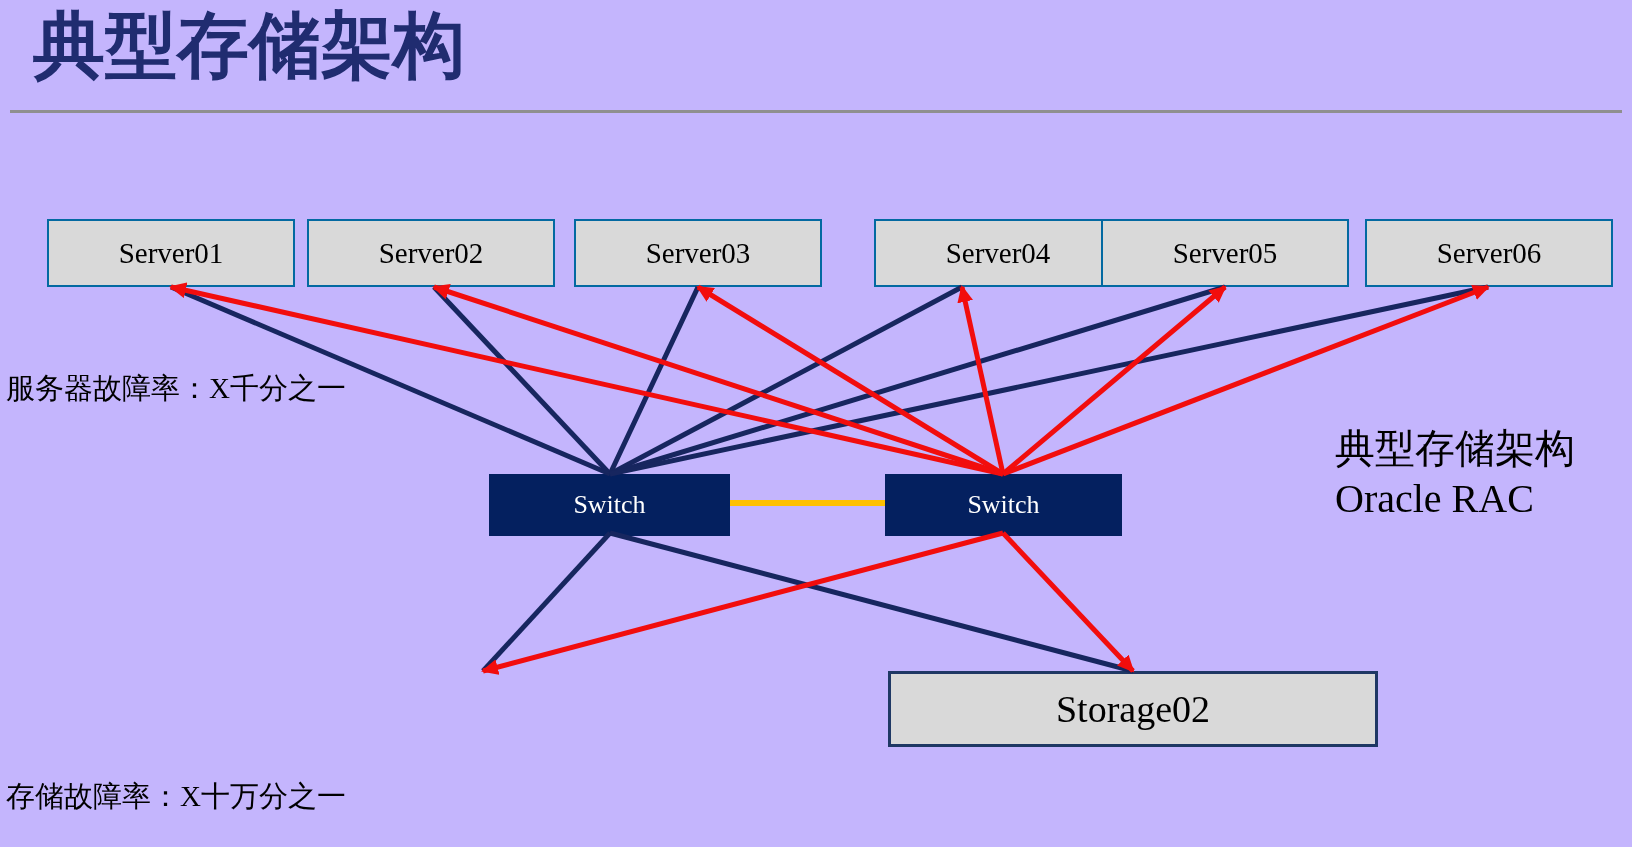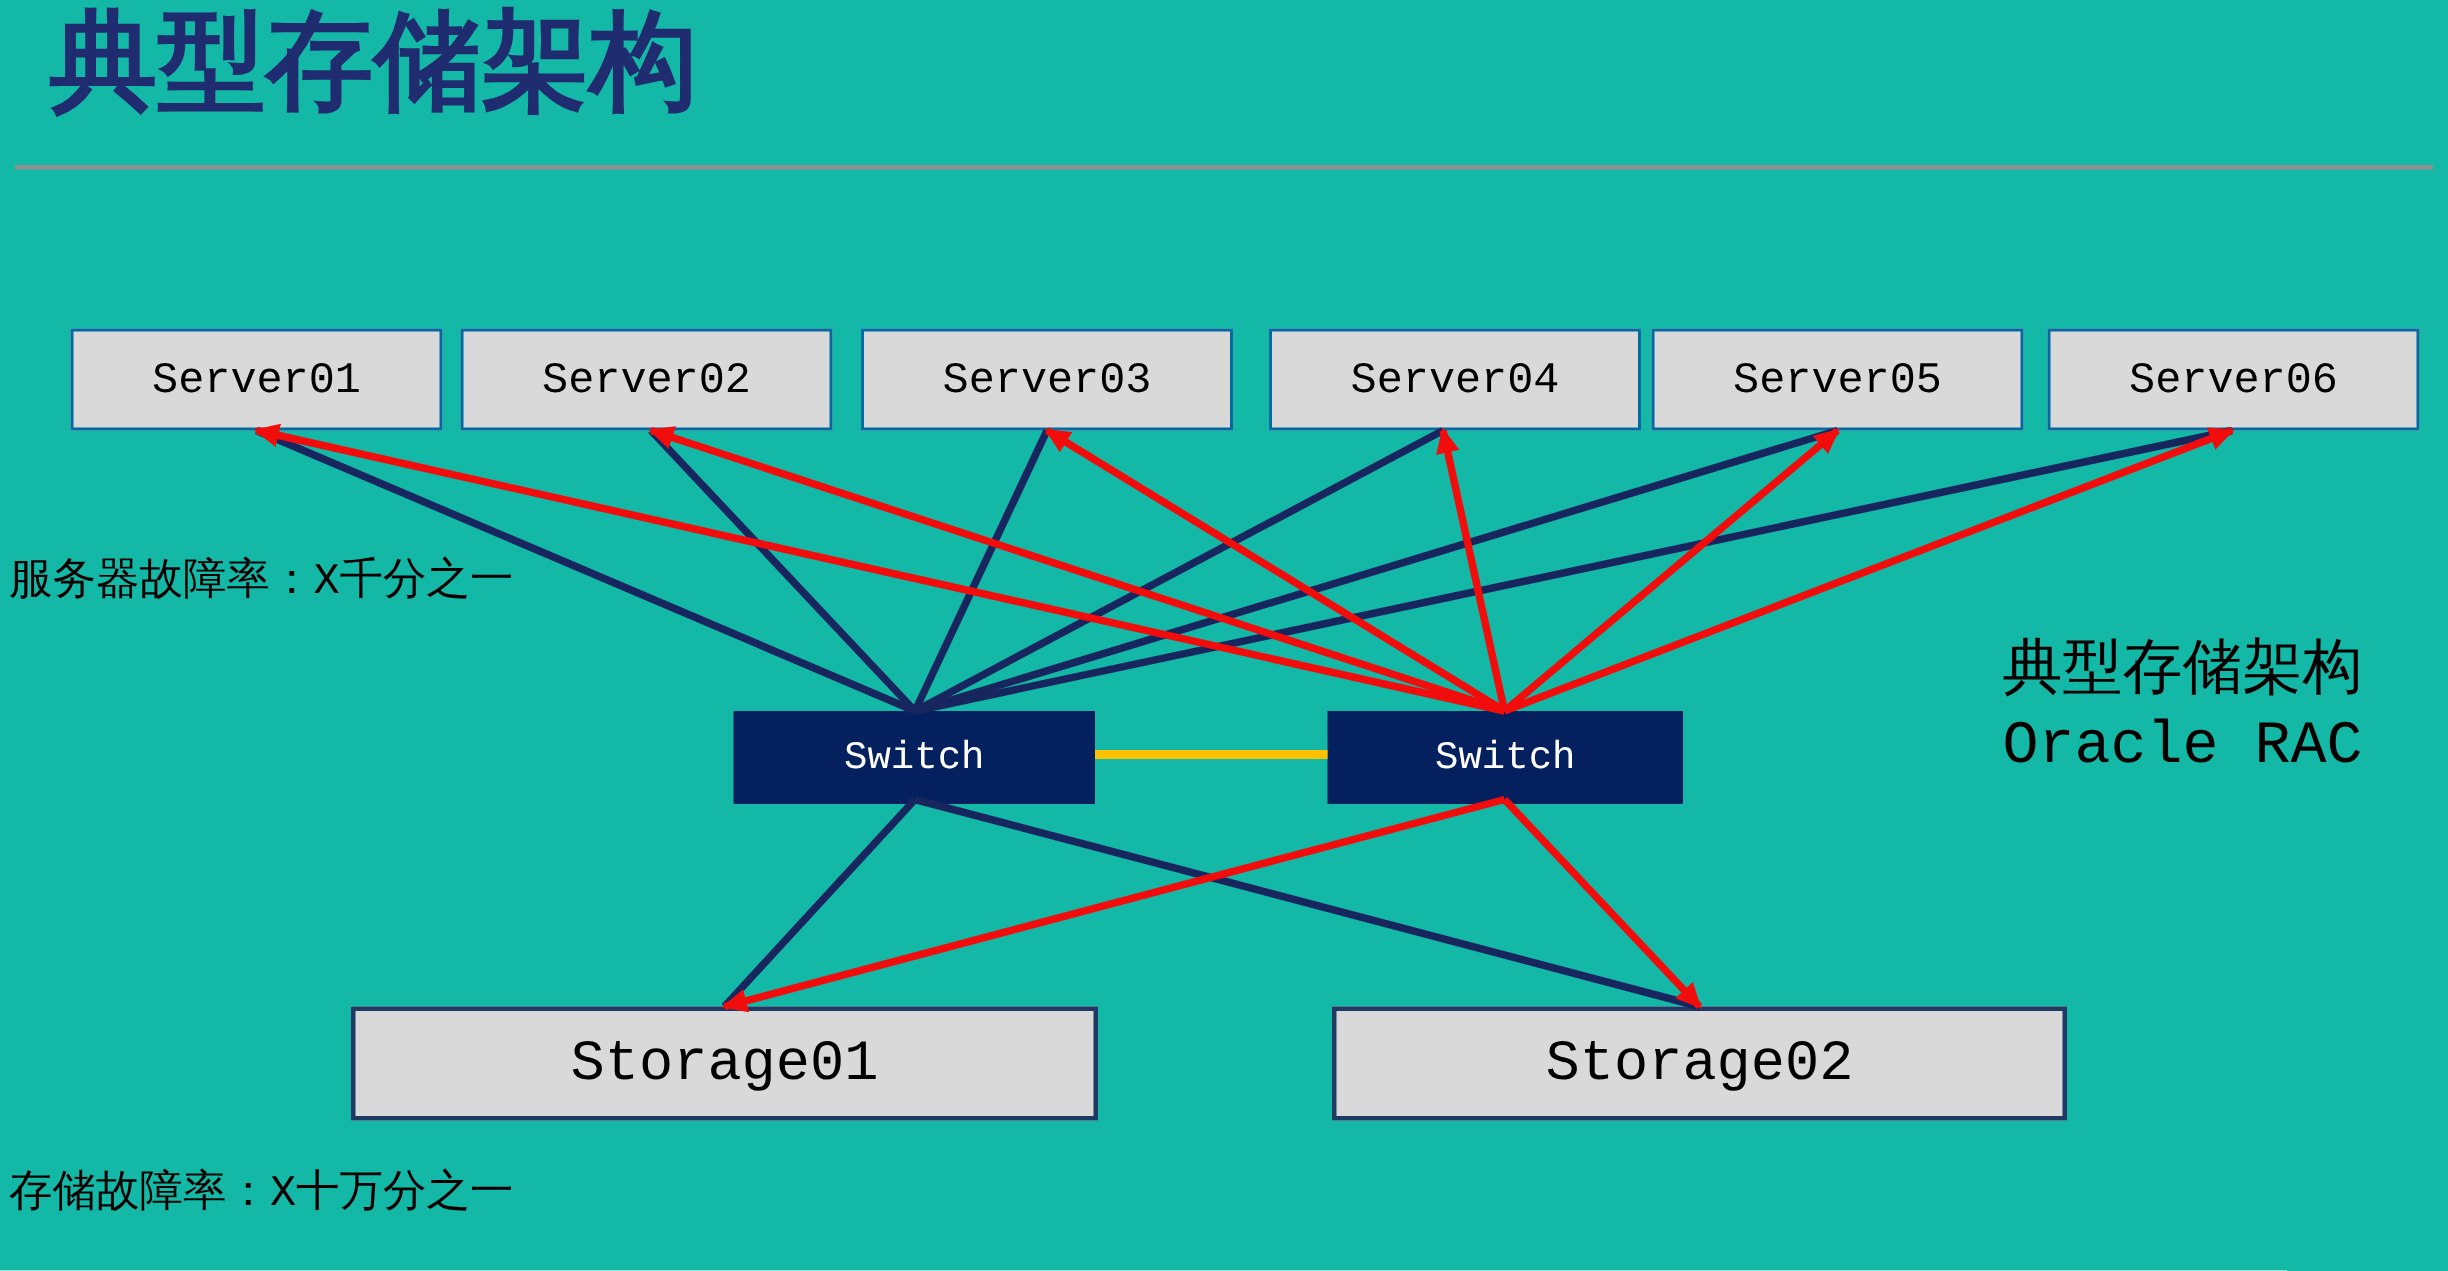--- a/index.html
+++ b/index.html
@@ -1,22 +1,22 @@
 <!DOCTYPE html>
 <html><head>
 <meta charset="utf-8">
 <style>
   html, body { margin: 0; padding: 0; background: #ffffff; }
   .slide {
     position: relative;
     width: 1632px;
     height: 847px;
-    background: #14b8a6;
+    background: #c4b5fd;
     overflow: hidden;
-    font-family: Liberation Mono, monospace;
+    font-family: Liberation Serif, serif;
   }
   .title {
     position: absolute;
     left: 33px;
     top: 0px;
     font-size: 72px;
     line-height: 92px;
     font-weight: 700;
     color: #202C70;
     white-space: nowrap;
@@ -126,28 +126,27 @@
     <line x1="610" y1="533" x2="483" y2="671" stroke="#17265F" stroke-width="5"></line>
     <line x1="610" y1="533" x2="1133" y2="671" stroke="#17265F" stroke-width="5"></line>
 
     <line x1="1003" y1="533" x2="483" y2="671" stroke="#F20D0D" stroke-width="5" marker-end="url(#redArrow)"></line>
     <line x1="1003" y1="533" x2="1133" y2="671" stroke="#F20D0D" stroke-width="5" marker-end="url(#redArrow)"></line>
   </svg>
 
   <div class="node server" style="left:47px">Server01</div>
   <div class="node server" style="left:307px">Server02</div>
   <div class="node server" style="left:574px">Server03</div>
-  <div class="node server" style="left:846px">Server04</div>
+  <div class="node server" style="left:874px">Server04</div>
   <div class="node server" style="left:1101px">Server05</div>
   <div class="node server" style="left:1365px">Server06</div>
 
   <div class="node switch" style="left:489px; width:241px">Switch</div>
   <div class="node switch" style="left:885px; width:237px">Switch</div>
 
-  <div class="node storage" style="left:234px; width:498px">Storage01</div>
   <div class="node storage" style="left:888px; width:490px">Storage02</div>
 
   <div class="side-note note-servers">服务器故障率：X千分之一</div>
   <div class="side-note note-storage">存储故障率：X十万分之一</div>
 
   <div class="right-note">
     <div>典型存储架构</div>
     <div>Oracle RAC</div>
   </div>
 

